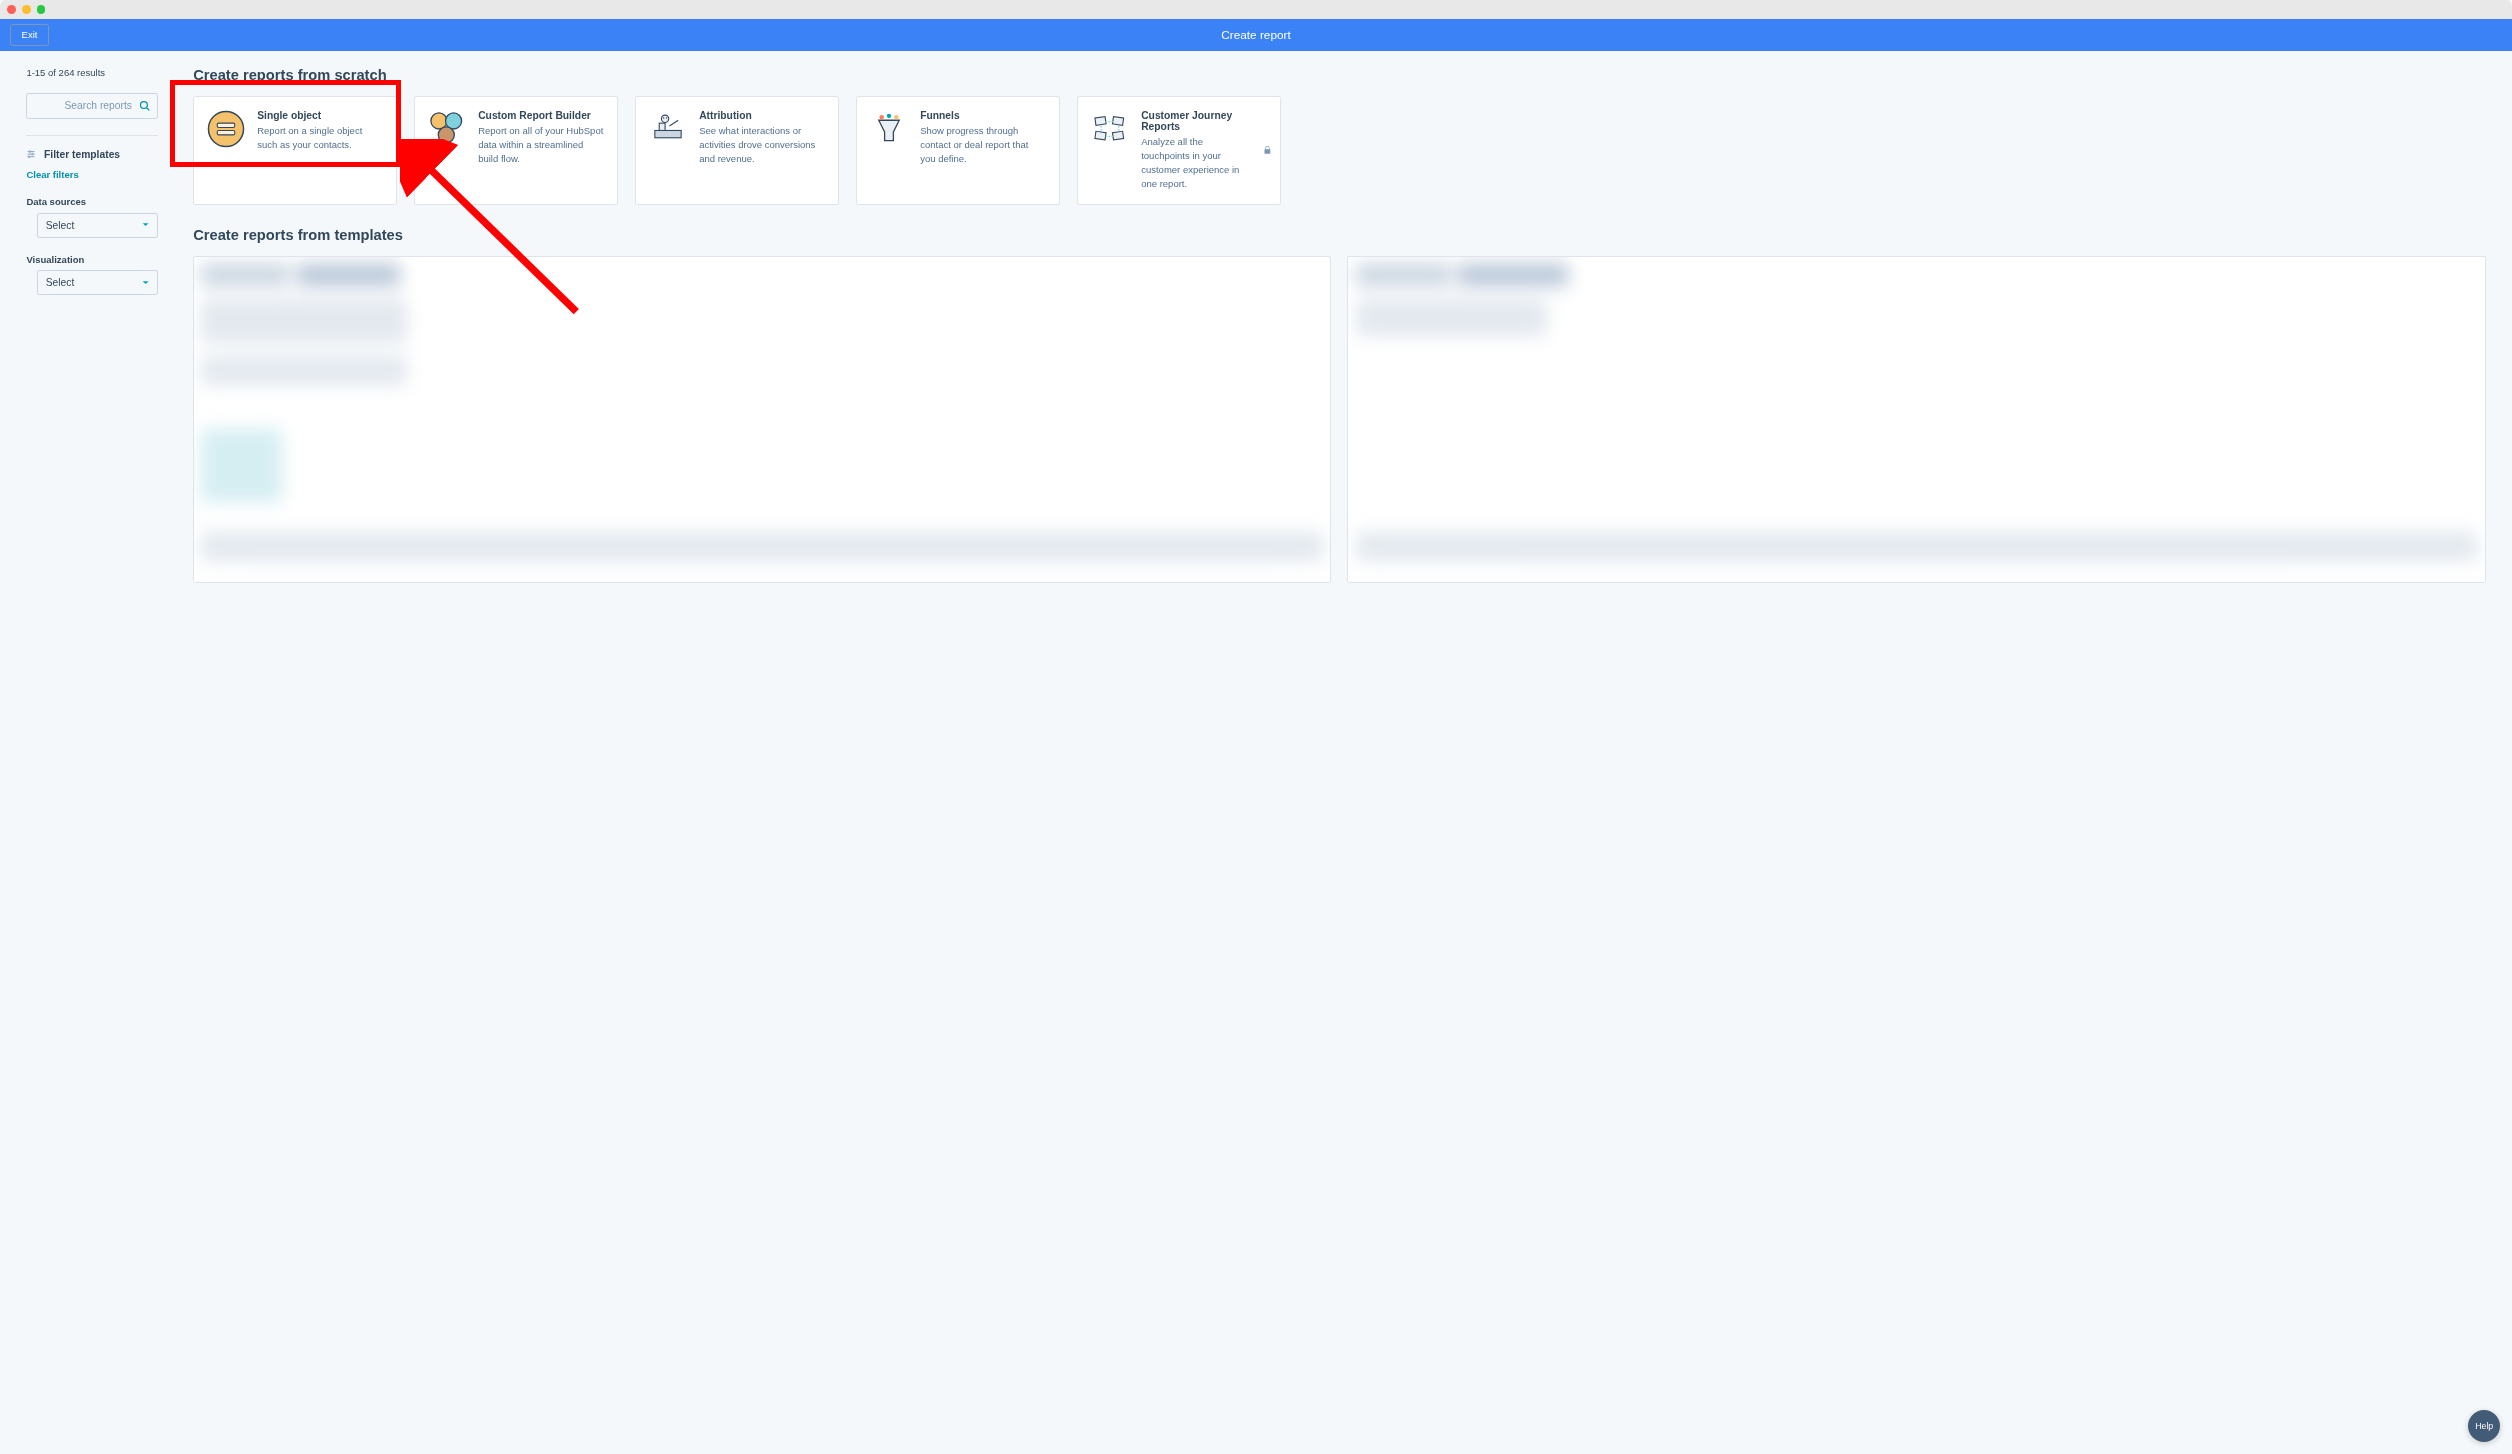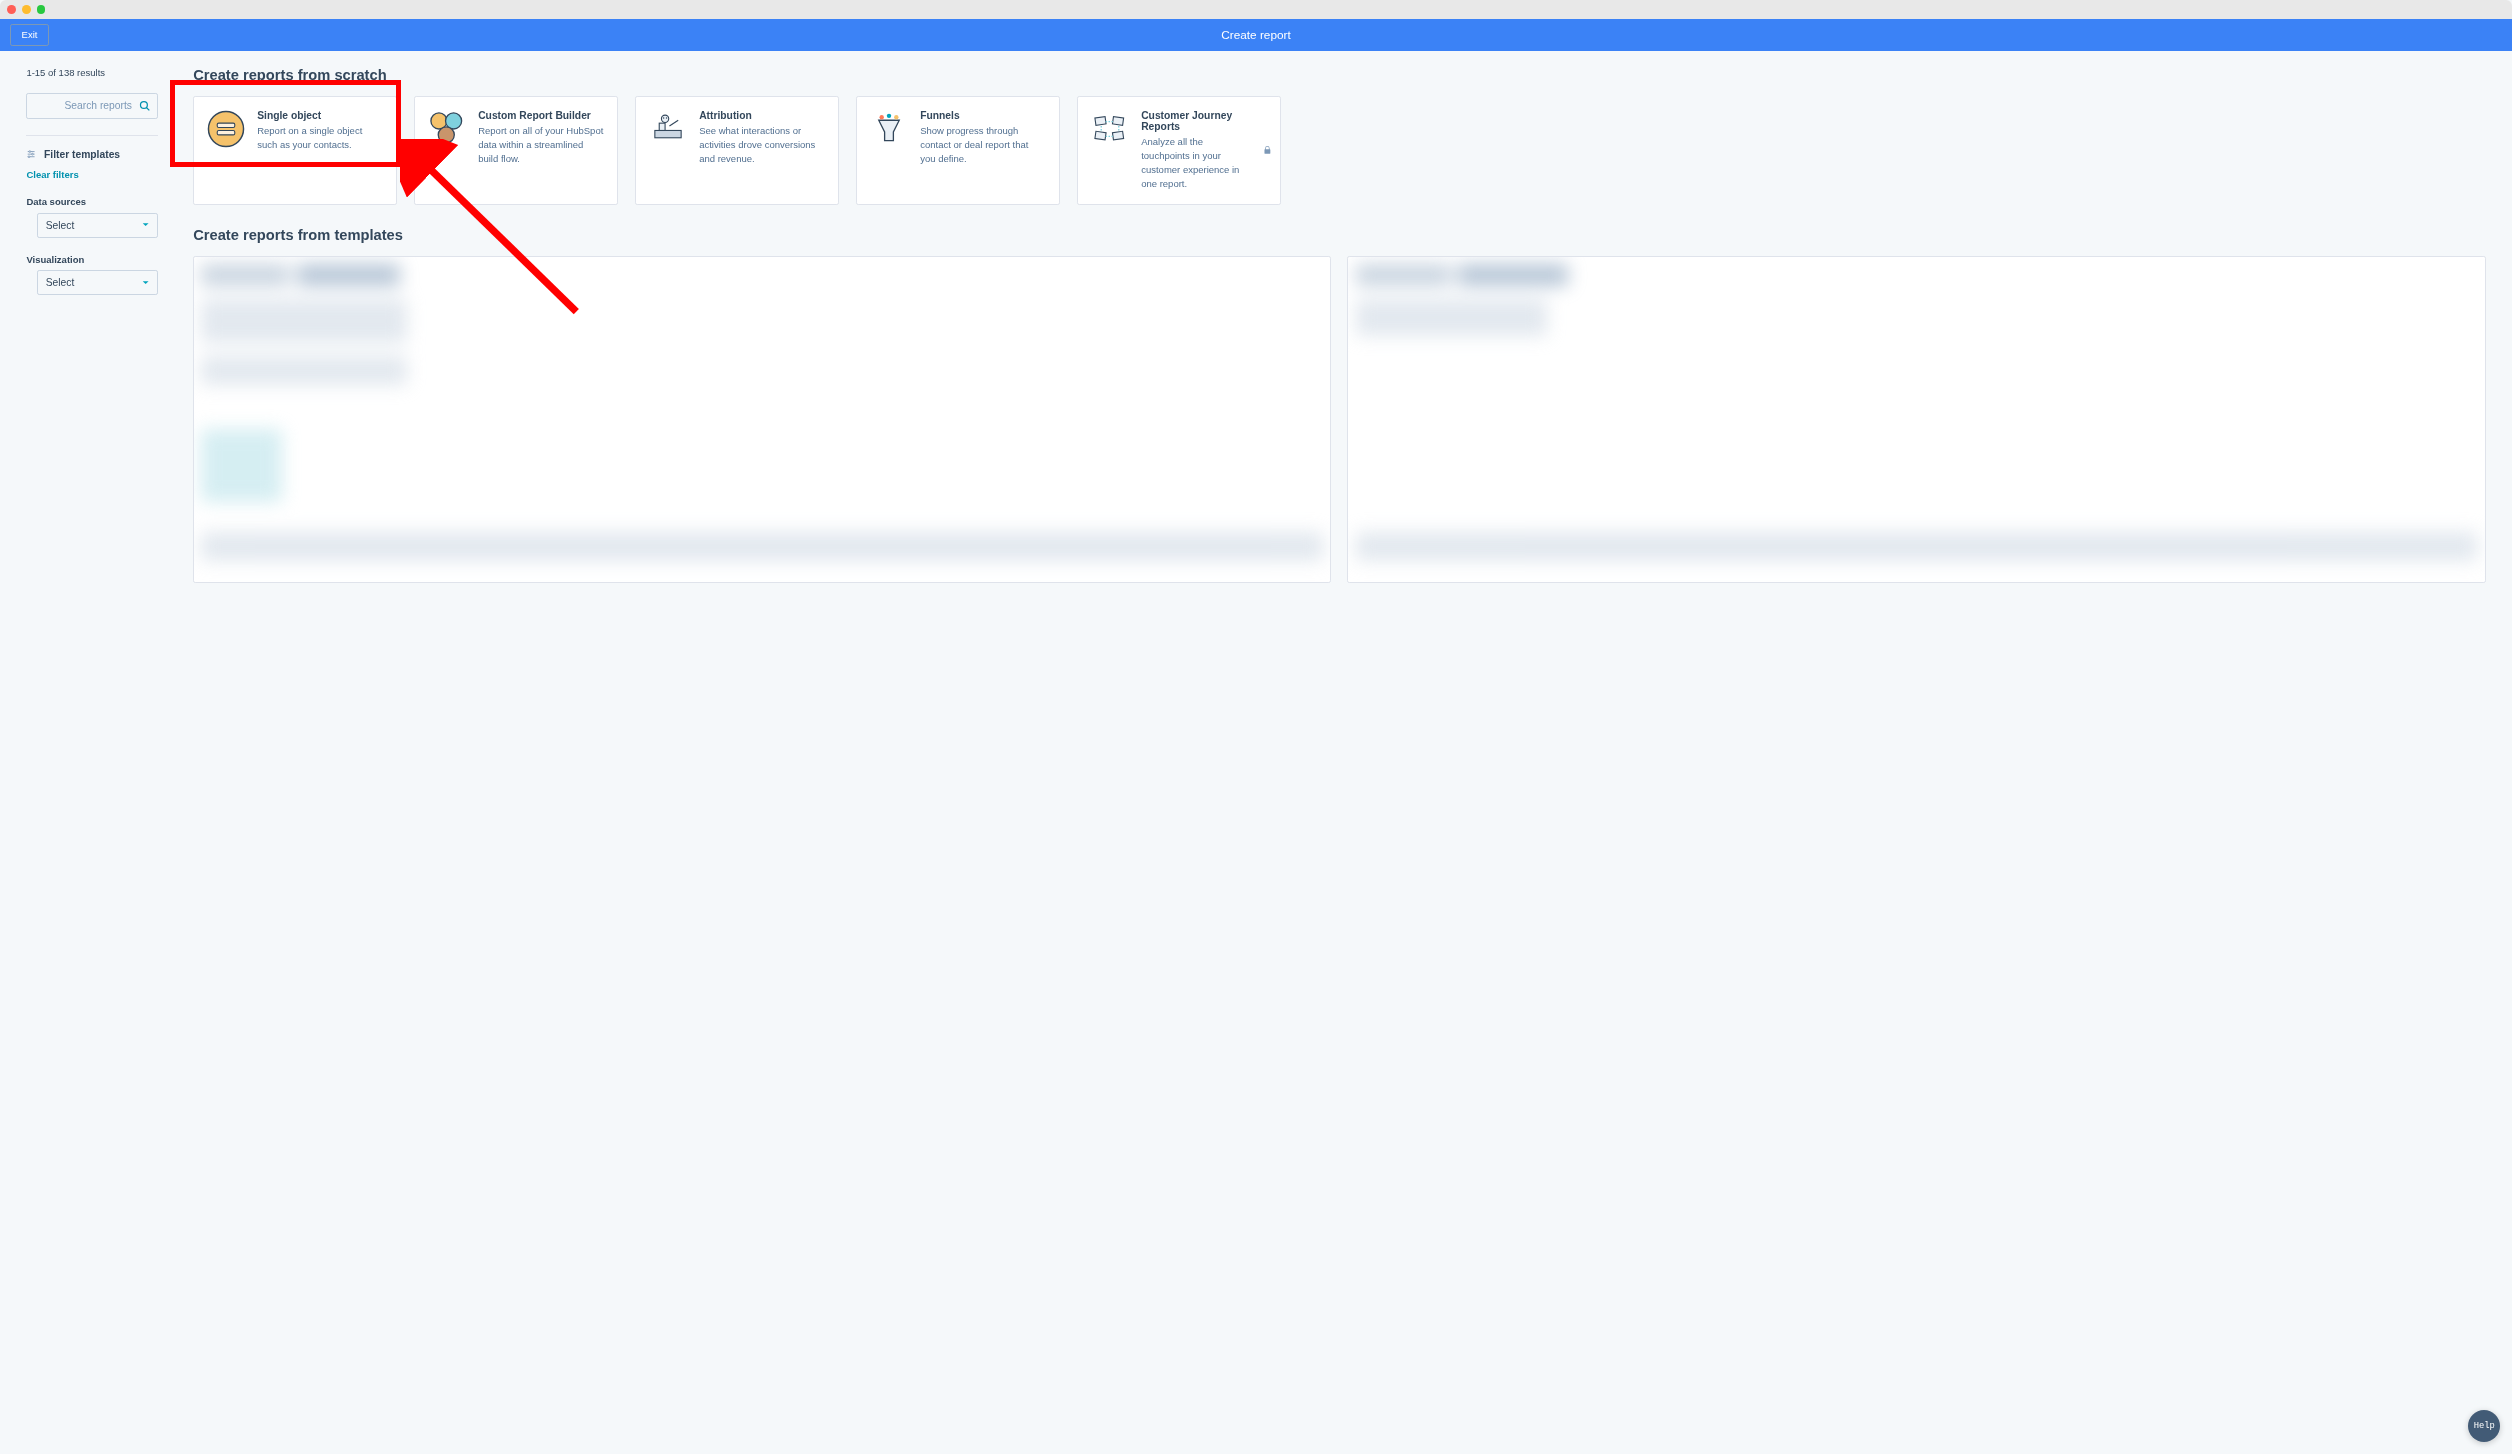--- a/index.html
+++ b/index.html
@@ -53,39 +53,39 @@
 .template-card { flex: 1; background: #fff; border: 0.7px solid #dfe3eb; border-radius: 2.2px; height: 327px; padding: 7.3px; position: relative; overflow: hidden; }
 .blur-content { position: absolute; inset: 7.3px; filter: blur(8.8px); opacity: 0.55; }
 .blur-row { display: flex; gap: 7.3px; margin-bottom: 13.2px; }
 .blur-block { background: #cbd6e2; border-radius: 1.5px; }
 
 
 .highlight-box { position: absolute; border: 5.1px solid #ff0000; pointer-events: none; z-index: 50; }
 .arrow-svg { position: absolute; pointer-events: none; z-index: 49; }
 
 
-.help-fab { position: fixed; bottom: 11.8px; right: 11.8px; width: 32px; height: 32px; border-radius: 50%; background: #425b76; color: #fff; display: flex; align-items: center; justify-content: center; font-size: 8.8px; font-weight: 500; cursor: pointer; box-shadow: 0 1.5px 5.9px rgba(0,0,0,0.2); font-family: Liberation Mono, monospace; }
+.help-fab { position: fixed; bottom: 11.8px; right: 11.8px; width: 32px; height: 32px; border-radius: 50%; background: #425b76; color: #fff; display: flex; align-items: center; justify-content: center; font-size: 8.8px; font-weight: 500; cursor: pointer; box-shadow: 0 1.5px 5.9px rgba(0,0,0,0.2); }
 </style>
 </head>
 <body>
 
 <div class="window-chrome">
   <div class="traffic-light tl-red"></div>
   <div class="traffic-light tl-yellow"></div>
   <div class="traffic-light tl-green"></div>
 </div>
 
 <div class="topbar">
   <button class="exit-btn">Exit</button>
   <div class="topbar-title">Create report</div>
 </div>
 
 <div class="container">
   <aside class="sidebar">
-    <div class="result-count">1-15 of 138 results</div>
+    <div class="result-count">1-15 of 264 results</div>
     <div class="search-box">
       <input class="search-input" placeholder="Search reports" style="">
       <svg class="search-icon" viewBox="0 0 24 24" fill="none" stroke="currentColor" stroke-width="2.5">
           <circle cx="10" cy="10" r="7"></circle>
           <line x1="21" y1="21" x2="15" y2="15"></line>
         </svg>
     </div>
     <hr class="sidebar-divider">
     <div class="filter-heading">
       <svg class="filter-icon" viewBox="0 0 24 24" fill="none" stroke="currentColor" stroke-width="2">

